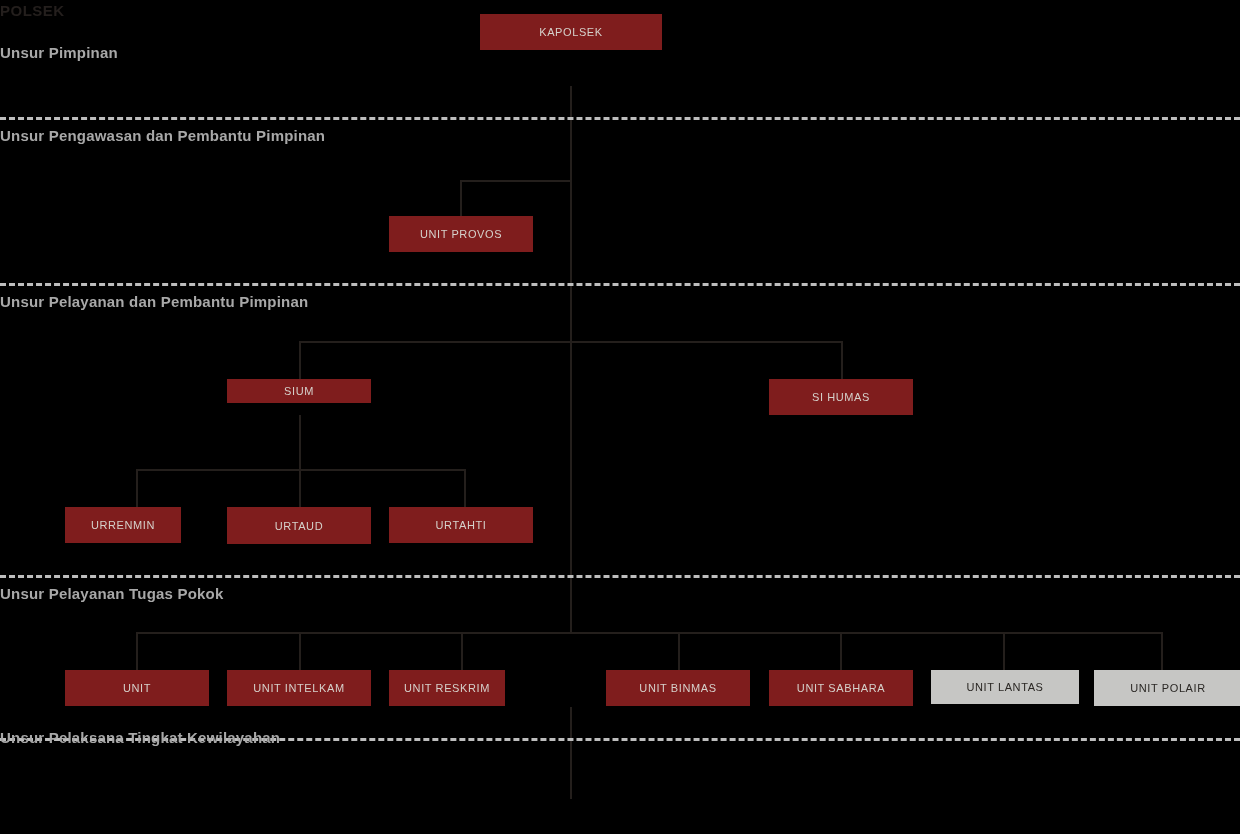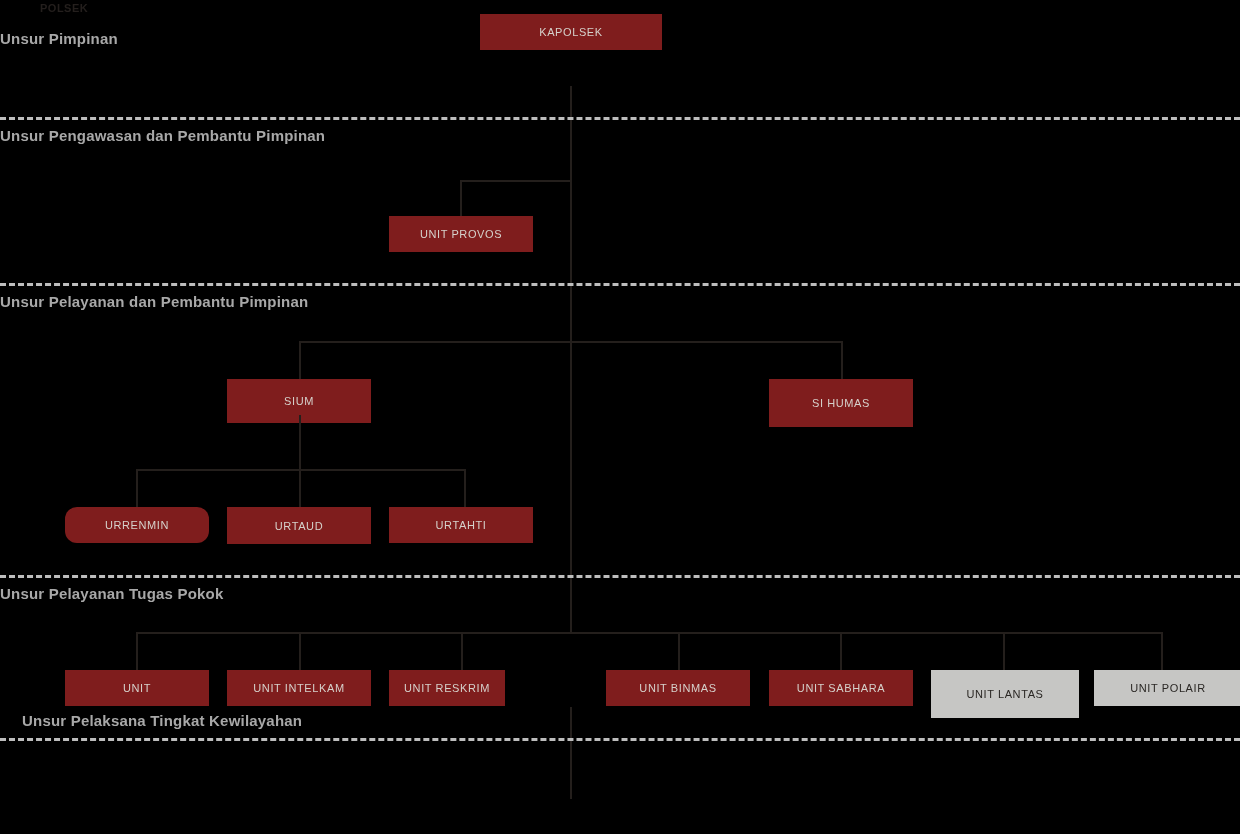--- a/index.html
+++ b/index.html
@@ -41,25 +41,24 @@
     color: #a8a8a8;
     font-size: 15px;
     font-weight: bold;
     letter-spacing: 0.2px;
     white-space: nowrap;
   }
   .chart-title {
     position: absolute;
     left: 0;
     color: #241f1d;
-    font-size: 11px;
+    font-size: 15px;
     font-weight: bold;
     letter-spacing: 0.5px;
     white-space: nowrap;
-    padding-left: 40px;
   }
 
   
   .line-v {
     position: absolute;
     width: 2px;
     background: #241f1c;
   }
   .line-h {
     position: absolute;
@@ -90,21 +89,21 @@
     background: #c6c6c4;
     color: #2a2724;
   }
 </style>
 </head>
 <body>
 
 <div id="chart-canvas">
 
   <div class="chart-title" style="top:2px;">POLSEK</div>
-  <div class="section-label" style="top:30px;">Unsur Pimpinan</div>
+  <div class="section-label" style="top:44px;">Unsur Pimpinan</div>
 
   <div class="line-v" style="left:570px; top:86px;  height:32px;"></div>
   <div class="line-v" style="left:570px; top:118px; height:223px;"></div>
   <div class="line-v" style="left:570px; top:341px; height:227px;"></div>
   <div class="line-v" style="left:570px; top:568px; height:65px;"></div>
   <div class="line-v" style="left:570px; top:707px; height:92px;"></div>
 
   <div class="node node-dark" style="left:480px; top:14px; width:182px; height:36px;">KAPOLSEK</div>
 
   <div class="section-divider" style="top:117px;"></div>
@@ -114,51 +113,51 @@
   <div class="line-v" style="left:460px; top:180px; height:36px;"></div>
   <div class="node node-dark" style="left:389px; top:216px; width:144px; height:36px;">UNIT PROVOS</div>
 
   <div class="section-divider" style="top:283px;"></div>
   <div class="section-label" style="top:293px;">Unsur Pelayanan dan Pembantu Pimpinan</div>
 
   <div class="line-h" style="left:299px; top:341px; width:544px;"></div>
   <div class="line-v" style="left:299px; top:341px; height:38px;"></div>
   <div class="line-v" style="left:841px; top:341px; height:38px;"></div>
 
-  <div class="node node-dark" style="left:227px; top:379px; width:144px; height:44px;">SIUM</div>
-  <div class="node node-dark" style="left:769px; top:379px; width:144px; height:48px;">SI HUMAS</div>
+  <div class="node node-dark" style="left:227px; top:379px; width:144px; height:24px;">SIUM</div>
+  <div class="node node-dark" style="left:769px; top:379px; width:144px; height:36px;">SI HUMAS</div>
 
   <div class="line-v" style="left:299px; top:415px; height:54px;"></div>
   <div class="line-h" style="left:136px; top:469px; width:330px;"></div>
   <div class="line-v" style="left:136px; top:469px; height:38px;"></div>
   <div class="line-v" style="left:299px; top:469px; height:38px;"></div>
   <div class="line-v" style="left:464px; top:469px; height:38px;"></div>
 
-  <div class="node node-dark" style="left:65px;  top:507px; width:144px; height:36px;border-radius:12px;">URRENMIN</div>
+  <div class="node node-dark" style="left:65px;  top:507px; width:116px; height:36px;">URRENMIN</div>
   <div class="node node-dark" style="left:227px; top:507px; width:144px; height:37px;">URTAUD</div>
   <div class="node node-dark" style="left:389px; top:507px; width:144px; height:36px;">URTAHTI</div>
 
   <div class="section-divider" style="top:575px;"></div>
   <div class="section-label" style="top:585px;">Unsur Pelayanan Tugas Pokok</div>
 
   <div class="line-h" style="left:136px; top:632px; width:1027px;"></div>
   <div class="line-v" style="left:136px;  top:632px; height:38px;"></div>
   <div class="line-v" style="left:299px;  top:632px; height:38px;"></div>
   <div class="line-v" style="left:461px;  top:632px; height:38px;"></div>
   <div class="line-v" style="left:678px;  top:632px; height:38px;"></div>
   <div class="line-v" style="left:840px;  top:632px; height:38px;"></div>
   <div class="line-v" style="left:1003px; top:632px; height:38px;"></div>
   <div class="line-v" style="left:1161px; top:632px; height:38px;"></div>
 
   <div class="node node-dark" style="left:65px;   top:670px; width:144px; height:36px;">UNIT</div>
   <div class="node node-dark" style="left:227px;  top:670px; width:144px; height:36px;">UNIT INTELKAM</div>
   <div class="node node-dark" style="left:389px;  top:670px; width:116px; height:36px;">UNIT RESKRIM</div>
   <div class="node node-dark" style="left:606px;  top:670px; width:144px; height:36px;">UNIT BINMAS</div>
   <div class="node node-dark" style="left:769px;  top:670px; width:144px; height:36px;">UNIT SABHARA</div>
-  <div class="node node-light" style="left:931px;  top:670px; width:148px; height:48px;">UNIT LANTAS</div>
+  <div class="node node-light" style="left:931px;  top:670px; width:148px; height:34px;">UNIT LANTAS</div>
   <div class="node node-light" style="left:1094px; top:670px; width:148px; height:36px;">UNIT POLAIR</div>
 
   <div class="section-divider" style="top:738px;"></div>
-  <div class="section-label" style="top:712px;margin-left:22px;">Unsur Pelaksana Tingkat Kewilayahan</div>
+  <div class="section-label" style="top:729px;">Unsur Pelaksana Tingkat Kewilayahan</div>
 
   <div class="node node-dark" style="left:478px; top:799px; width:182px; height:36px;margin-top:48px;">SUBKAPOLSEK</div>
 
 </div>
 
 </body></html>

